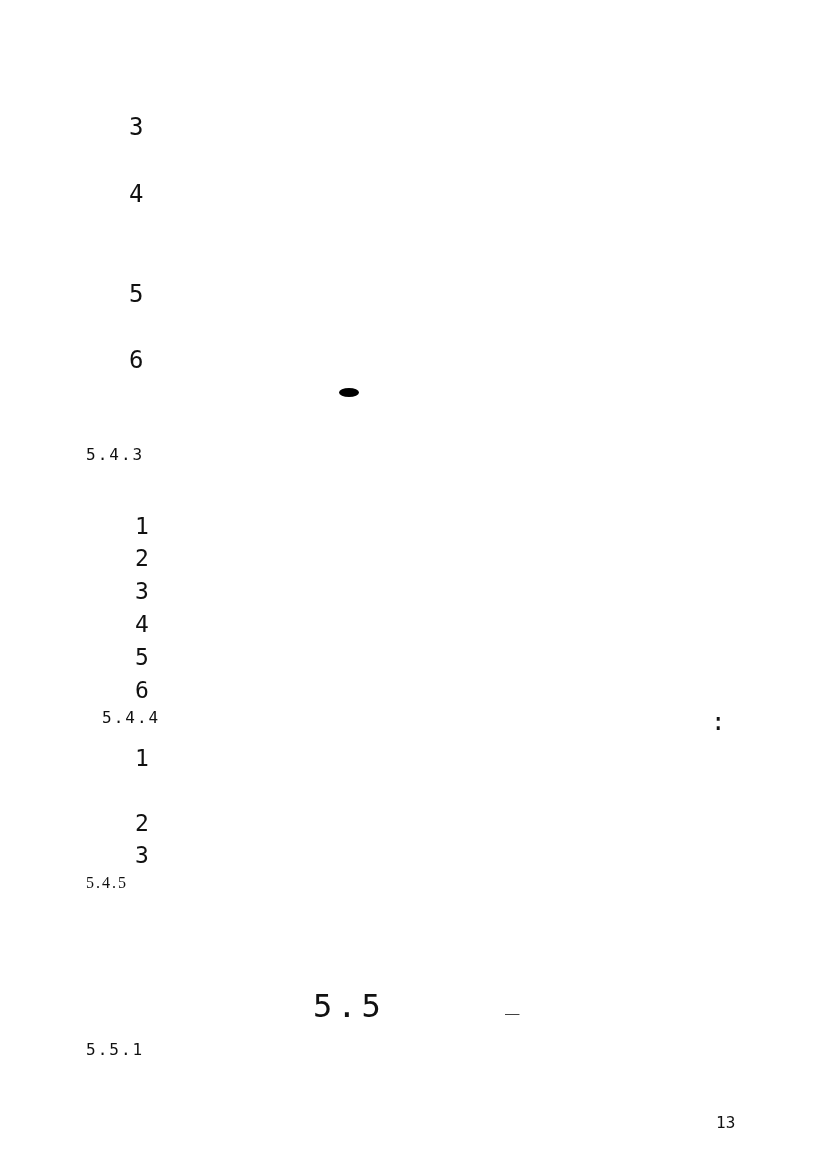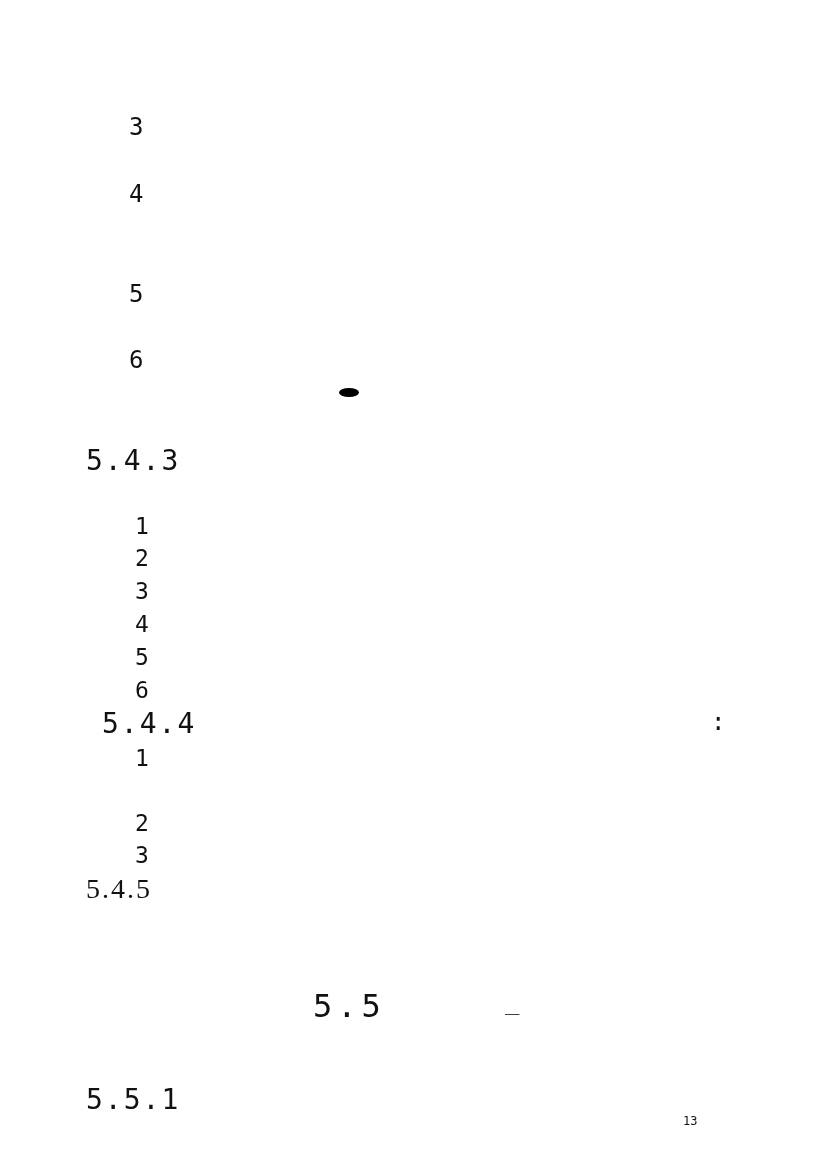--- a/index.html
+++ b/index.html
@@ -39,29 +39,29 @@
     left: 339px;
     top: 388px;
     width: 20px;
     height: 9px;
     border-radius: 50%;
     background: #000000;
   }
 
   
   .section-num {
-    font-size: 28px;
+    font-size: 16px;
     letter-spacing: 2px;
     left: 86px;
     font-family: "DejaVu Sans Mono", monospace;
   }
   #sec-543 { top: 447px; }
   #sec-544 { top: 710px; margin-left: 16px; }
   #sec-545 { top: 875px; font-family: Liberation Serif, serif; }
-  #sec-551 { top: 1086px; }
+  #sec-551 { top: 1042px; }
 
   
   #sec-55 {
     top: 990px;
     left: 313px;
     font-size: 32px;
     letter-spacing: 5px;
   }
   #underscore-mark {
     top: 989px;
@@ -91,22 +91,22 @@
   
   #colon-544 {
     top: 710px;
     left: 711px;
     font-size: 24px;
   }
 
   
   #page-number {
     top: 1115px;
-    left: 683px;
-    font-size: 12px;
+    left: 716px;
+    font-size: 16px;
   }
 </style>
 </head>
 <body>
 
 <div class="page">
 
   <span id="top-num-0" class="txt top-num">3</span>
   <span id="top-num-1" class="txt top-num">4</span>
   <span id="top-num-2" class="txt top-num">5</span>

